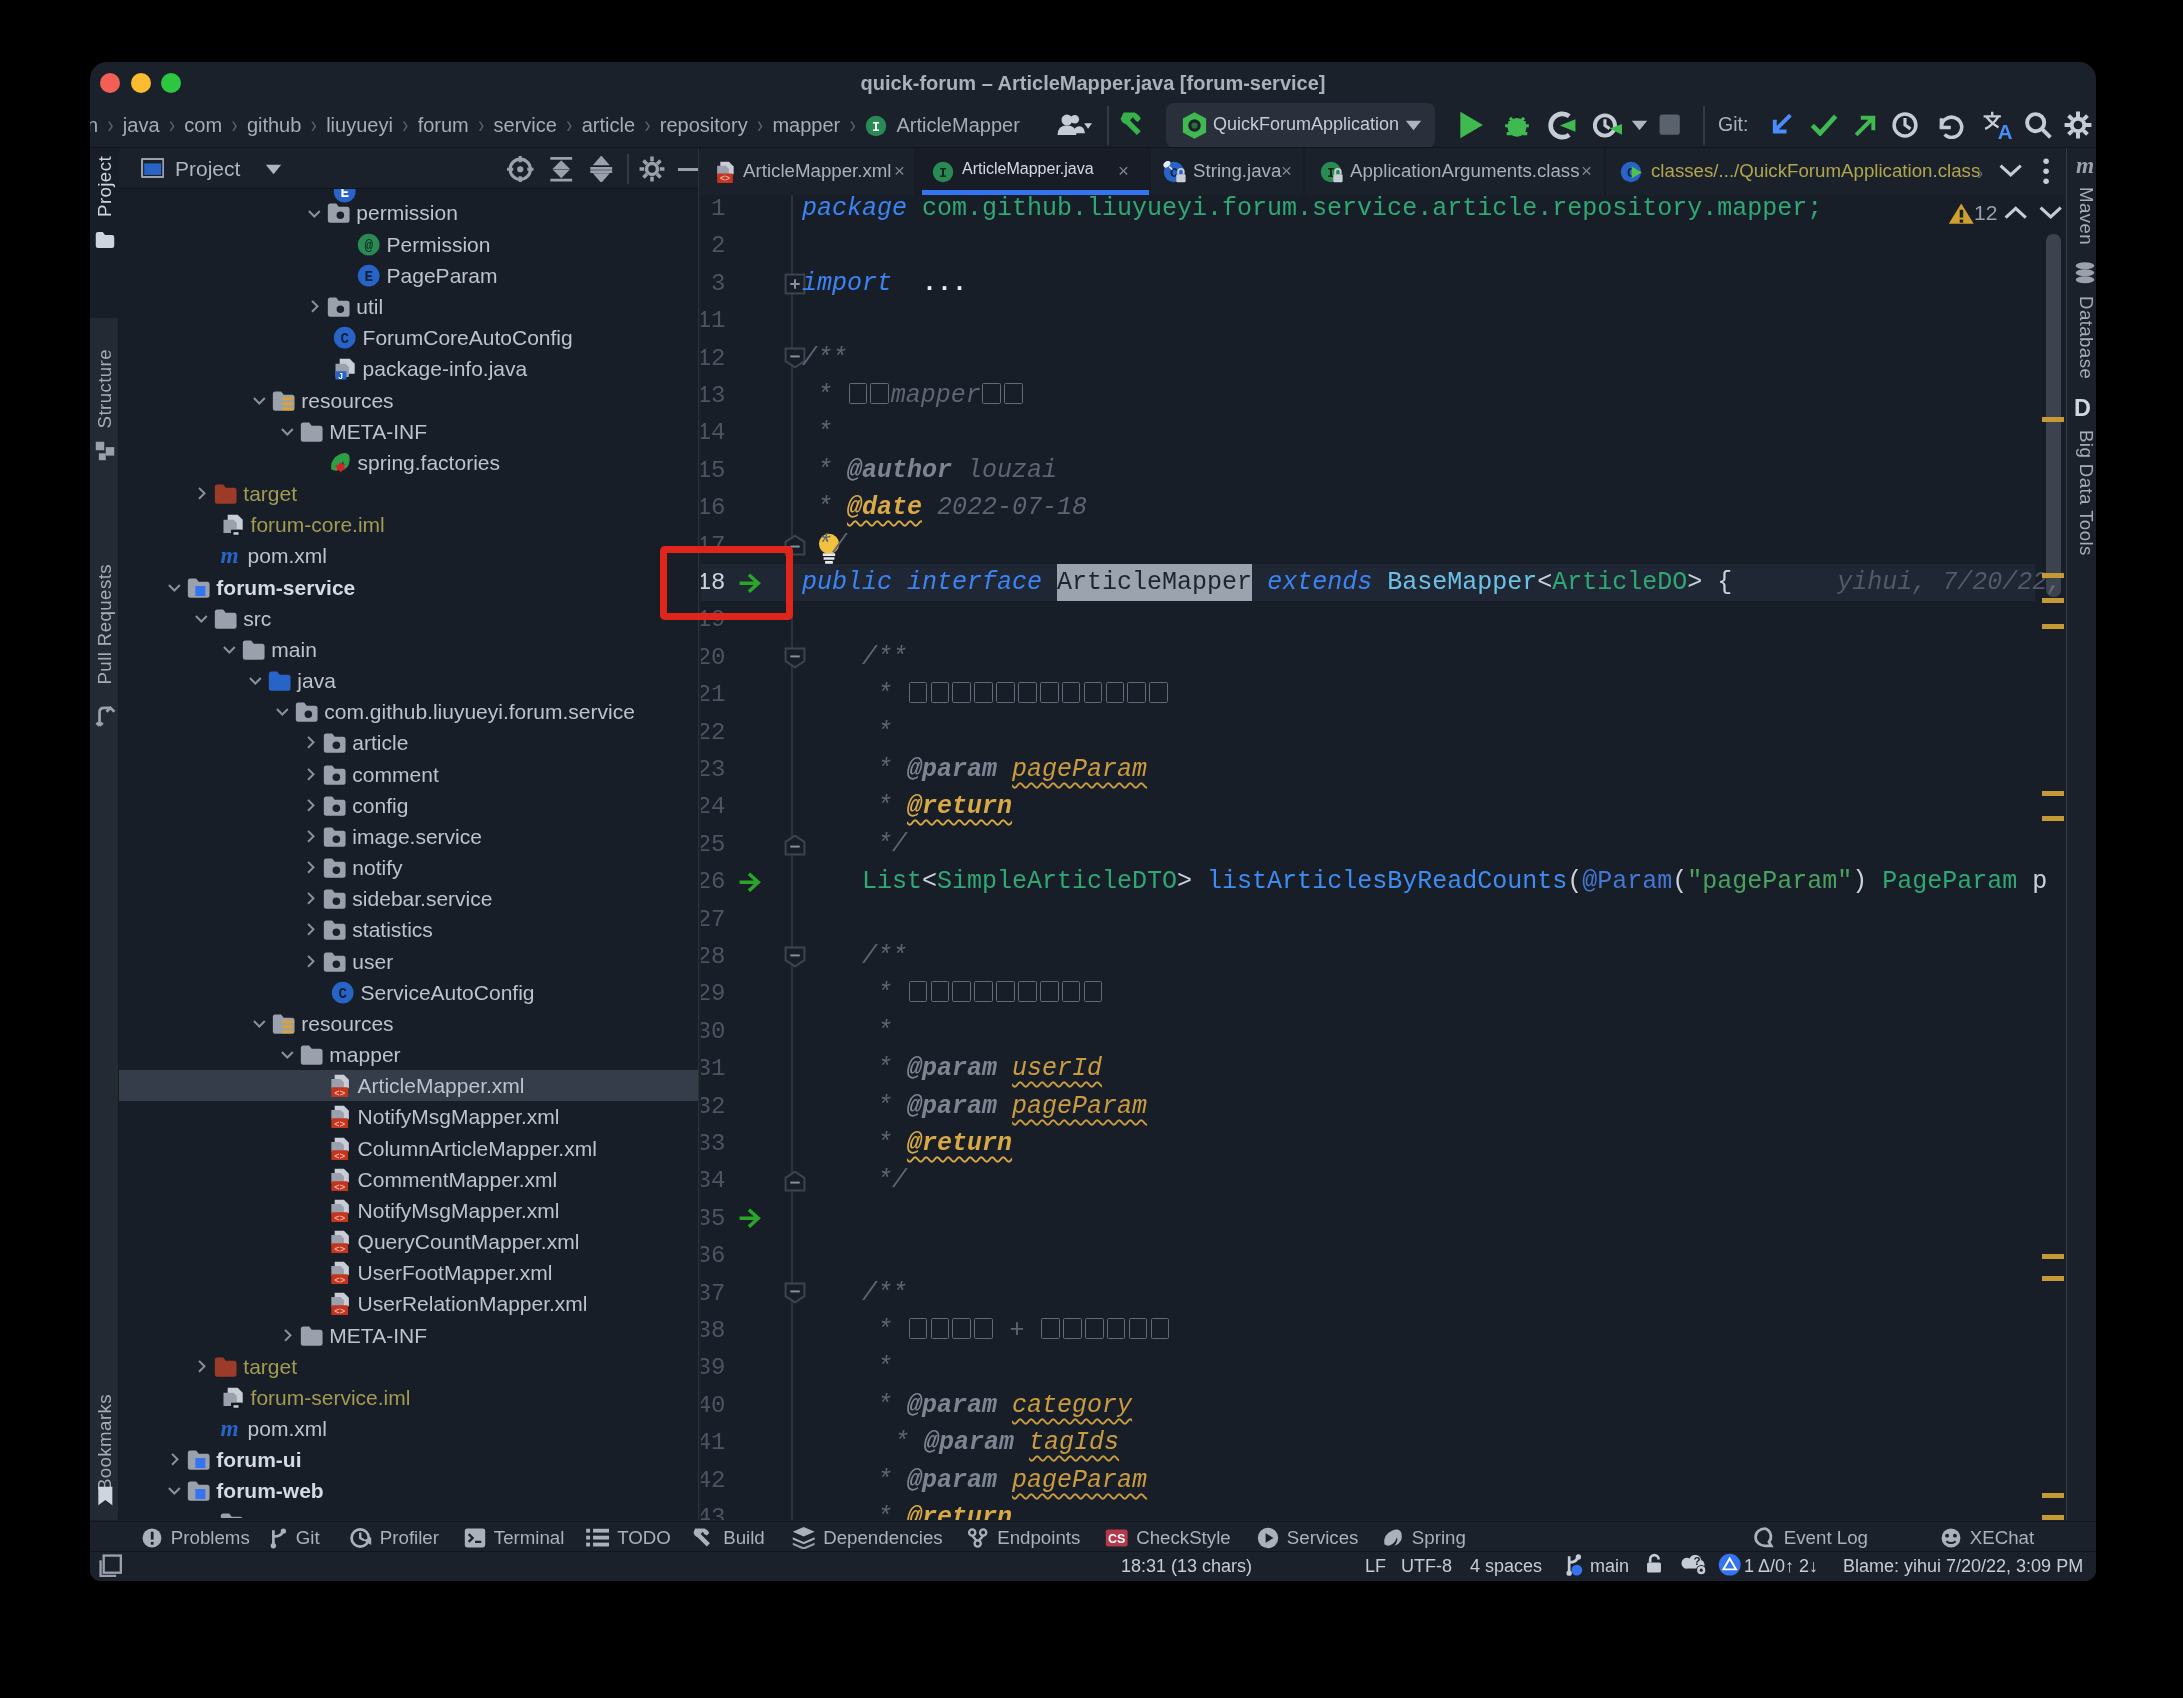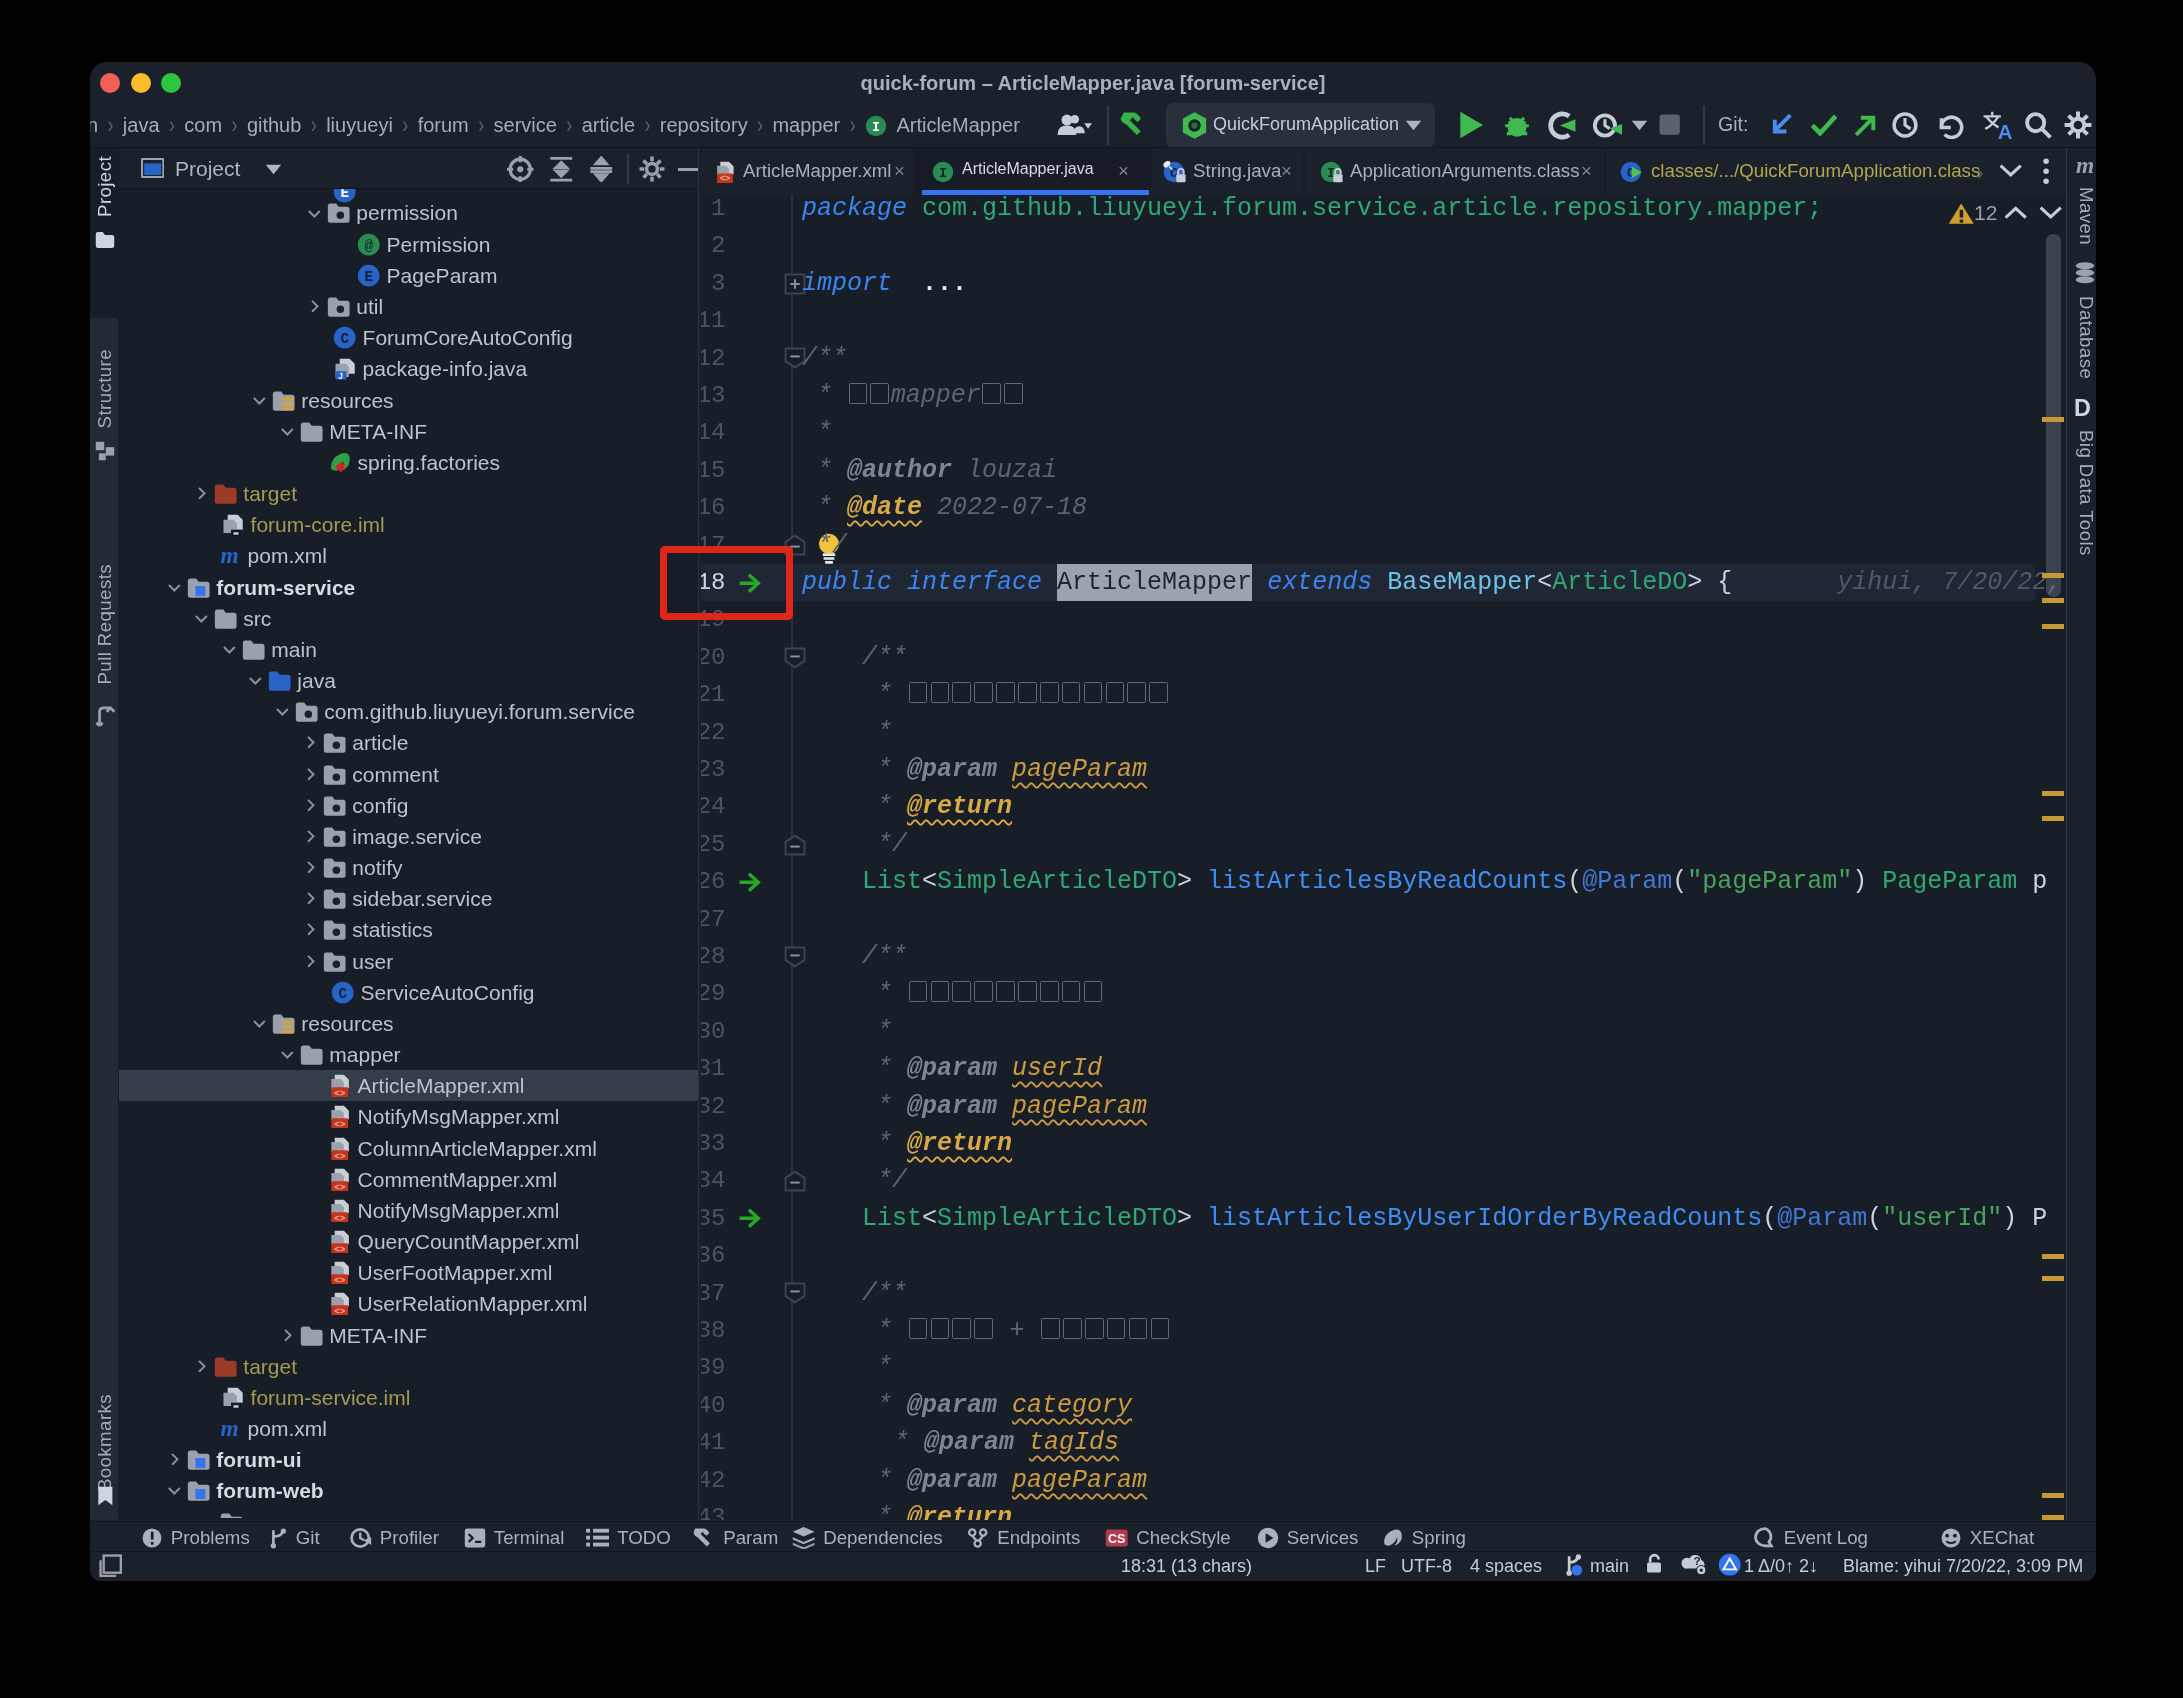--- a/index.html
+++ b/index.html
@@ -752,21 +752,20 @@
       <div class="code" style="left:101px;top:640px"><span class="com">&nbsp;&nbsp;&nbsp;&nbsp;&nbsp;* <span class="goldb">@return</span></span></div>
       <div class="code" style="left:101px;top:678px"><span class="com">&nbsp;&nbsp;&nbsp;&nbsp;&nbsp;*/</span></div>
       <div class="code" style="left:101px;top:715px">    <span class="grn">List</span>&lt;<span class="grn">SimpleArticleDTO</span>&gt; <span class="mth">listArticlesByReadCounts</span>(<span class="ann">@Param</span>(<span class="str">"pageParam"</span>) <span class="grn">PageParam</span> <span style="color:#ccd2dc">p</span></div>
       <div class="code" style="left:101px;top:790px">    <span class="com">/**</span></div>
       <div class="code" style="left:101px;top:827px"><span class="com">&nbsp;&nbsp;&nbsp;&nbsp;&nbsp;* <span class="cjk"></span><span class="cjk"></span><span class="cjk"></span><span class="cjk"></span><span class="cjk"></span><span class="cjk"></span><span class="cjk"></span><span class="cjk"></span><span class="cjk"></span></span></div>
       <div class="code" style="left:101px;top:865px"><span class="com">&nbsp;&nbsp;&nbsp;&nbsp;&nbsp;*</span></div>
       <div class="code" style="left:101px;top:902px"><span class="com">&nbsp;&nbsp;&nbsp;&nbsp;&nbsp;* <span class="dtag">@param</span> <span class="gold">userId</span></span></div>
       <div class="code" style="left:101px;top:940px"><span class="com">&nbsp;&nbsp;&nbsp;&nbsp;&nbsp;* <span class="dtag">@param</span> <span class="gold">pageParam</span></span></div>
       <div class="code" style="left:101px;top:977px"><span class="com">&nbsp;&nbsp;&nbsp;&nbsp;&nbsp;* <span class="goldb">@return</span></span></div>
       <div class="code" style="left:101px;top:1014px"><span class="com">&nbsp;&nbsp;&nbsp;&nbsp;&nbsp;*/</span></div>
-      <div class="code" style="left:101px;top:1052px">    <span class="grn">List</span>&lt;<span class="grn">SimpleArticleDTO</span>&gt; <span class="mth">listArticlesByUserIdOrderByReadCounts</span>(<span class="ann">@Param</span>(<span class="str">"userId"</span>) <span style="color:#ccd2dc">P</span></div>
       <div class="code" style="left:101px;top:1127px">    <span class="com">/**</span></div>
       <div class="code" style="left:101px;top:1164px"><span class="com">&nbsp;&nbsp;&nbsp;&nbsp;&nbsp;* <span class="cjk"></span><span class="cjk"></span><span class="cjk"></span><span class="cjk"></span> + <span class="cjk"></span><span class="cjk"></span><span class="cjk"></span><span class="cjk"></span><span class="cjk"></span><span class="cjk"></span></span></div>
       <div class="code" style="left:101px;top:1201px"><span class="com">&nbsp;&nbsp;&nbsp;&nbsp;&nbsp;*</span></div>
       <div class="code" style="left:101px;top:1239px"><span class="com">&nbsp;&nbsp;&nbsp;&nbsp;&nbsp;* <span class="dtag">@param</span> <span class="gold">category</span></span></div>
       <div class="code" style="left:118px;top:1276px"><span class="com">&nbsp;&nbsp;&nbsp;&nbsp;&nbsp;* <span class="dtag">@param</span> <span class="gold">tagIds</span></span></div>
       <div class="code" style="left:101px;top:1314px"><span class="com">&nbsp;&nbsp;&nbsp;&nbsp;&nbsp;* <span class="dtag">@param</span> <span class="gold">pageParam</span></span></div>
       <div class="code" style="left:101px;top:1351px"><span class="com">&nbsp;&nbsp;&nbsp;&nbsp;&nbsp;* <span class="goldb">@return</span></span></div>
       <svg class="abs" style="left:1247px;top:54px" width="26.5" height="23.4" viewBox="0 0 34 30">
         <path d="M17 2 L33 28 H1 Z" fill="#cf9f30"></path>
         <rect x="15" y="10" width="4.5" height="10" fill="#1b212b"></rect>
@@ -844,21 +843,21 @@
           <rect x="0" y="19" width="5" height="5"></rect>
           <rect x="9" y="19" width="21" height="5"></rect>
         </g>
       </svg>
       <span style="font-size:18.7px;color:#aab1bc;margin-left:7.8px">TODO</span>
     </div>
     <div class="abs" style="left:602px;top:1463px;height:26.5px;display:flex;align-items:center;z-index:5">
       <svg width="23.4" height="23.4" viewBox="0 0 30 30">
         <path d="M4 2 l12 0 q5 2 6 6 l-3 3 q-4-1-5-5 l-3 3 l12 12 l-4 4 L7 13 q-4-1-5-6 Z" fill="#aab1bc"></path>
       </svg>
-      <span style="font-size:18.7px;color:#aab1bc;margin-left:7.8px">Param</span>
+      <span style="font-size:18.7px;color:#aab1bc;margin-left:7.8px">Build</span>
     </div>
     <div class="abs" style="left:702px;top:1463px;height:26.5px;display:flex;align-items:center;z-index:5">
       <svg width="23.4" height="22" viewBox="0 0 30 28">
         <g fill="#aab1bc">
           <path d="M15 0 L29 6 L15 12 L1 6 Z"></path>
           <path d="M1 13 l14 6 l14-6 v3 l-14 6 l-14-6 Z"></path>
           <path d="M1 20 l14 6 l14-6 v3 l-14 6 l-14-6 Z" opacity="0.85"></path>
         </g>
       </svg>
       <span style="font-size:18.7px;color:#aab1bc;margin-left:7.8px">Dependencies</span>

